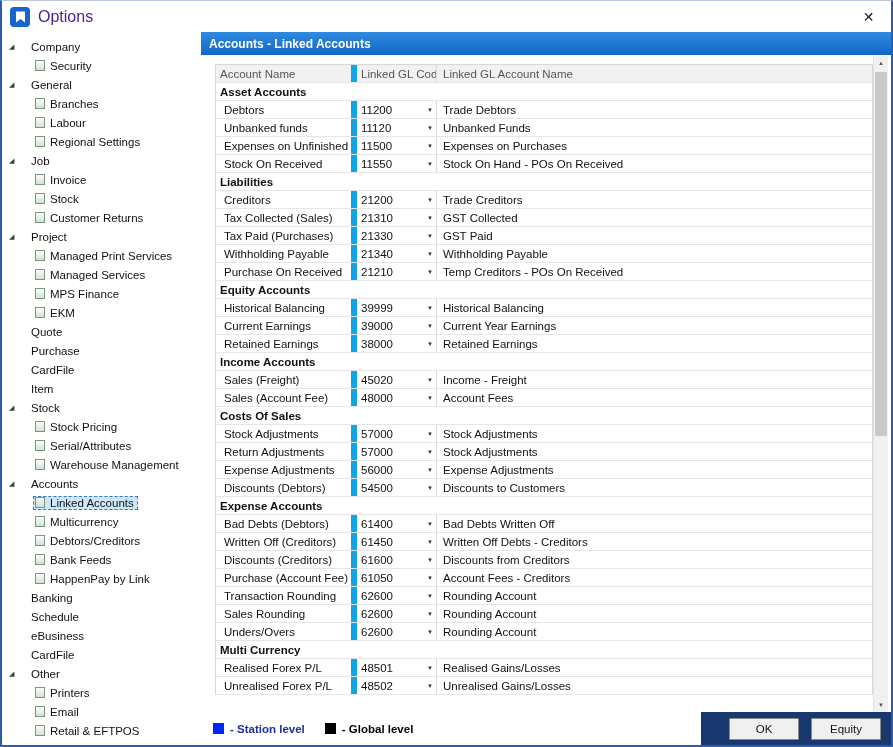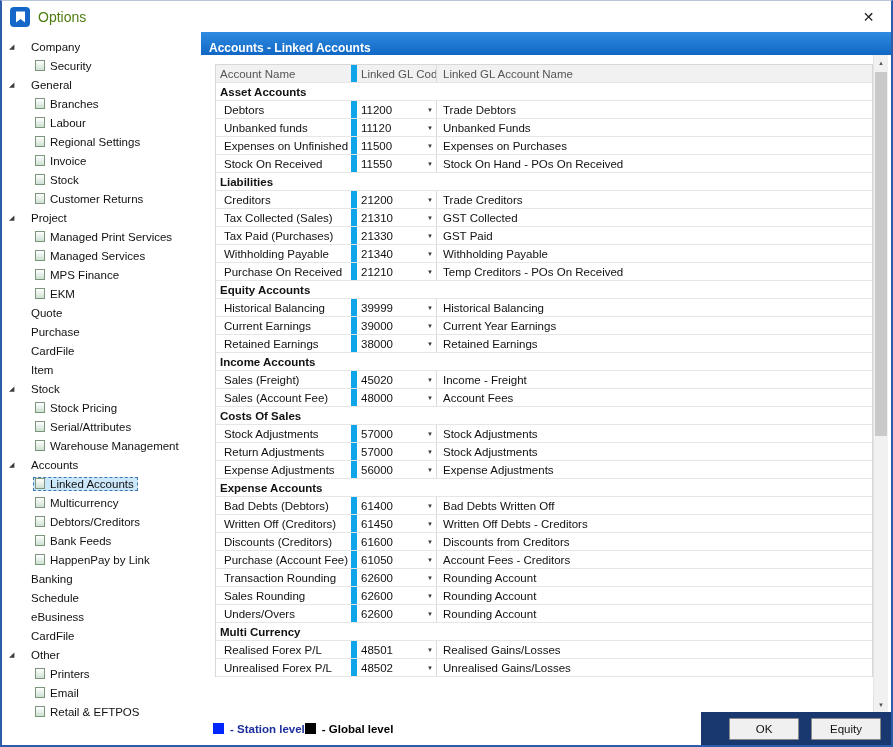--- a/index.html
+++ b/index.html
@@ -12,56 +12,56 @@
   .window {
     width: 893px; height: 747px;
     border: 2px solid #2d5da8;
     border-top: 1px solid #b9c6da;
     display: flex; flex-direction: column;
     background: #fff; overflow: hidden;
   }
   
   .titlebar { flex: 0 0 31px; display: flex; align-items: center; padding-left: 8px; background: #fff; }
   .app-icon { width: 20px; height: 20px; margin-right: 8px; display: inline-flex; }
-  .title-text { font-size: 14px; color: #4d7c0f; }
+  .title-text { font-size: 16px; color: #4c1d95; }
   .close-btn { margin-left: auto; width: 45px; height: 31px; display: flex; align-items: center; justify-content: center; font-size: 14px; color: #222; cursor: default; }
   
   .win-body { flex: 1; display: flex; min-height: 0; }
   .sidebar { flex: 0 0 199px; padding-top: 5px; overflow: hidden; font-size: 11.5px; color: #111; background: #fff; }
   .main { flex: 1; min-width: 0; display: flex; flex-direction: column; background: #fff; }
   
   .tree-item { height: 19px; display: flex; align-items: center; white-space: nowrap; }
   .tree-item.lv0 { padding-left: 7px; }
   .tree-item.lv1 { padding-left: 31px; }
   .marker { flex: 0 0 20px; width: 20px; font-size: 7px; color: #3a3a3a; line-height: 1; }
   .item-body { display: flex; align-items: center; gap: 5px; padding: 1px 4px 1px 2px; }
   .item-body.selected { background: #cbe8fa; outline: 1px dashed #3f77b5; outline-offset: -1px; text-align: center; }
   .icon-page { flex: 0 0 10px; width: 10px; height: 11px; border: 1px solid #7c967c; background: linear-gradient(180deg, #ffffff, #cfe0d4); }
   
-  .header-bar { flex: 0 0 23px; background: linear-gradient(#2f8be0, #1167c4); color: #fff; font-weight: bold; font-size: 12px; display: flex; align-items: flex-end; padding-left: 8px; }
+  .header-bar { flex: 0 0 23px; background: linear-gradient(#2f8be0, #1167c4); color: #fff; font-weight: bold; font-size: 12px; display: flex; align-items: center; padding-left: 8px; }
   
   .content { flex: 1; display: flex; min-height: 0; padding: 0 3px 0 14px; }
   .table-wrap { flex: 1; min-width: 0; margin-top: 9px; align-self: flex-start; border: 1px solid #d8d8d8; border-bottom: none; font-size: 11.5px; color: #111; }
   .t-row { display: flex; height: 18px; border-bottom: 1px solid #e6e6e6; }
   .t-head { background: #f1f1f1; color: #555; }
   .cell { display: flex; align-items: center; overflow: hidden; white-space: nowrap; }
   .c-name { flex: 0 0 141px; border-right: 6px solid #0ea5e9; padding-left: 8px; }
   .t-head .c-name { padding-left: 4px; }
   .c-code { flex: 0 0 80px; border-right: 1px solid #dadada; padding: 0 3px 0 4px; justify-content: space-between; }
   .c-gl { flex: 1; padding-left: 6px; }
   .t-section { display: flex; align-items: center; height: 18px; border-bottom: 1px solid #e6e6e6; font-weight: bold; padding-left: 4px; }
   .combo-arrow { font-size: 6px; color: #333; flex: 0 0 auto; }
   
   .scrollbar { flex: 0 0 15px; background: #f1f1f1; display: flex; flex-direction: column; border-left: 1px solid #e3e3e3; }
   .sb-btn { flex: 0 0 15px; display: flex; align-items: center; justify-content: center; font-size: 6px; color: #555; }
   .sb-track { flex: 1; position: relative; }
   .sb-thumb { position: absolute; left: 1px; right: 1px; top: 2px; height: 58%; background: #c9c9c9; }
   
   .footer { flex: 0 0 33px; display: flex; }
-  .legend { flex: 1; display: flex; align-items: center; padding-left: 12px; background: #fff; }
+  .legend { flex: 1; display: flex; align-items: center; gap: 20px; padding-left: 12px; background: #fff; }
   .legend-item { display: flex; align-items: center; gap: 6px; font-size: 11.5px; font-weight: bold; }
   .swatch { width: 11px; height: 11px; display: inline-block; }
   .buttons { flex: 0 0 190px; background: #18386f; display: flex; align-items: center; justify-content: flex-end; gap: 12px; padding-right: 10px; }
   .btn { width: 70px; height: 22px; background: #f0f0f0; border: 1px solid #898989; border-radius: 1px; font-size: 11.5px; font-family: inherit; display: flex; align-items: center; justify-content: center; color: #111; }
 </style>
 </head>
 <body>
 
 <div class="window">
 
@@ -110,20 +110,26 @@
             <span class="icon-page"></span>
             <span class="tree-label">Labour</span>
           </span>
         </div>
         <div class="tree-item lv1">
           <span class="item-body">
             <span class="icon-page"></span>
             <span class="tree-label">Regional Settings</span>
           </span>
         </div>
+        <div class="tree-item lv0">
+          <span class="marker">◢</span>
+          <span class="item-body">
+            <span class="tree-label">Job</span>
+          </span>
+        </div>
         <div class="tree-item lv1">
           <span class="item-body">
             <span class="icon-page"></span>
             <span class="tree-label">Invoice</span>
           </span>
         </div>
         <div class="tree-item lv1">
           <span class="item-body">
             <span class="icon-page"></span>
             <span class="tree-label">Stock</span>
@@ -445,20 +451,28 @@
                 </div>
                 <div class="cell c-gl">Stock Adjustments</div>
               </div>
               <div class="t-row">
                 <div class="cell c-name">Expense Adjustments</div>
                 <div class="cell c-code">
                   <span class="code-text">56000</span>
                   <span class="combo-arrow">▼</span>
                 </div>
                 <div class="cell c-gl">Expense Adjustments</div>
+              </div>
+              <div class="t-row">
+                <div class="cell c-name">Discounts (Debtors)</div>
+                <div class="cell c-code">
+                  <span class="code-text">54500</span>
+                  <span class="combo-arrow">▼</span>
+                </div>
+                <div class="cell c-gl">Discounts to Customers</div>
               </div>
               <div class="t-section">Expense Accounts</div>
               <div class="t-row">
                 <div class="cell c-name">Bad Debts (Debtors)</div>
                 <div class="cell c-code">
                   <span class="code-text">61400</span>
                   <span class="combo-arrow">▼</span>
                 </div>
                 <div class="cell c-gl">Bad Debts Written Off</div>
               </div>

